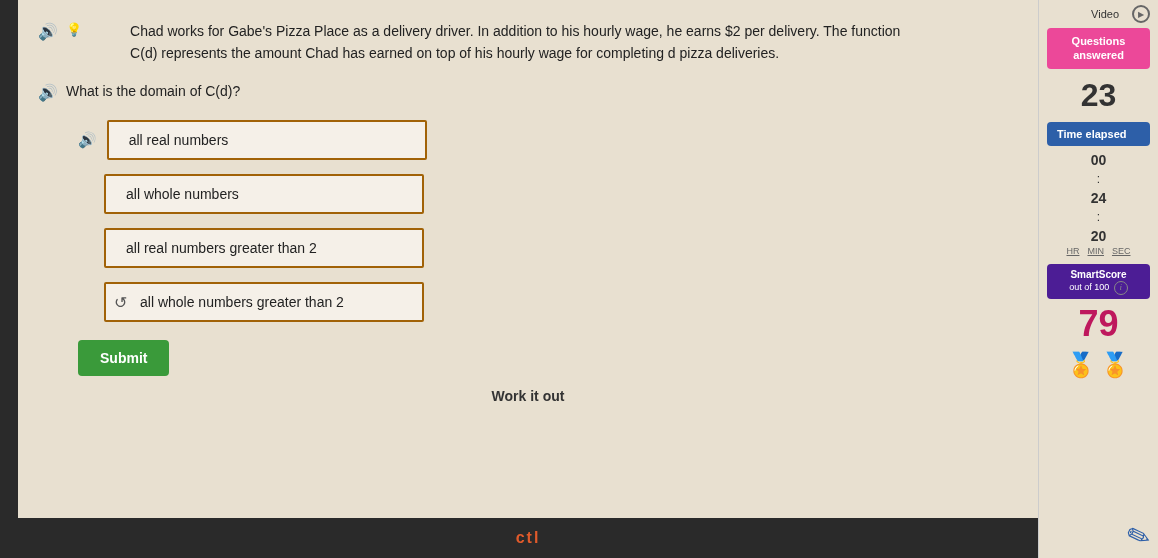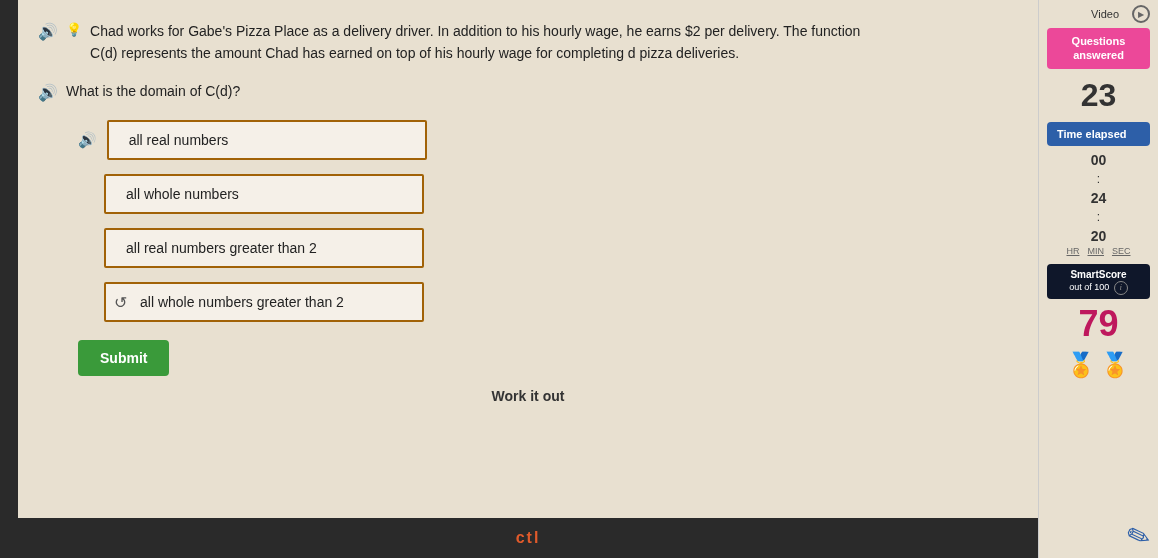--- a/index.html
+++ b/index.html
@@ -117,21 +117,21 @@
     .timer-labels {
       display: flex;
       gap: 8px;
       font-size: 9px;
       color: #666;
       margin-bottom: 8px;
       text-decoration: underline;
     }
 
     .smart-score-box {
-      background: #0f172a;
+      background: #4c1d95;
       color: white;
       text-align: center;
       padding: 4px 8px;
       border-radius: 4px;
       font-size: 10px;
       font-weight: bold;
       width: 100%;
       line-height: 1.3;
     }
 
@@ -177,20 +177,21 @@
       cursor: pointer;
       flex-shrink: 0;
       margin-top: 2px;
     }
 
     .question-text {
       font-size: 14px;
       color: #222;
       line-height: 1.6;
       max-width: 780px;
+      margin-left: 40px;
     }
 
     .sub-question {
       display: flex;
       align-items: center;
       gap: 8px;
       margin-bottom: 18px;
     }
 
     .sub-question-text {

